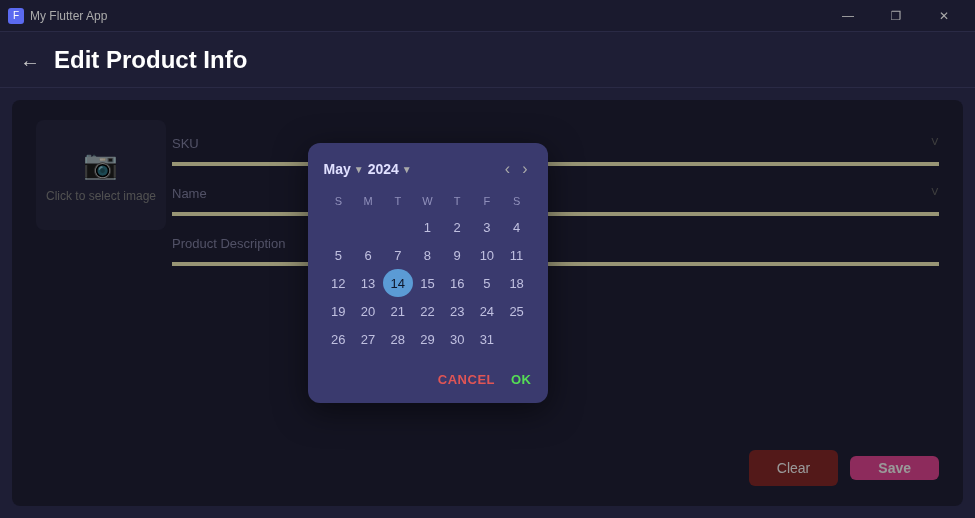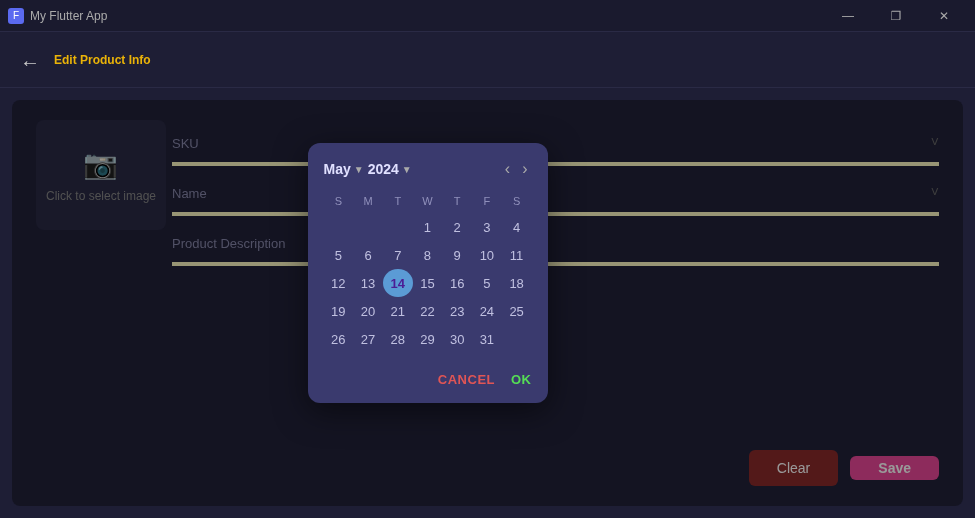--- a/index.html
+++ b/index.html
@@ -75,23 +75,23 @@
       background: #1e1e35;
       border-bottom: 1px solid #2a2a45;
     }
     .back-btn {
       color: #ccc;
       cursor: pointer;
       font-size: 20px;
       line-height: 1;
     }
     .page-title {
-      font-size: 12px;
+      font-size: 24px;
       font-weight: 600;
-      color: #eab308;
+      color: #ffffff;
     }
 
     
     .content-area {
       flex: 1;
       background: #22223a;
       margin: 12px;
       border-radius: 8px;
       padding: 20px 24px;
       position: relative;
@@ -251,23 +251,23 @@
       padding: 4px 0;
       font-size: 13px;
       color: #c0c0e0;
       cursor: pointer;
       border-radius: 50%;
       width: 28px;
       height: 28px;
     }
     .cal-grid td.today {
       background: #5b9bd5;
-      color: #4c1d95;
+      color: #0f172a;
       border-radius: 50%;
-      font-weight: 700;
+      font-weight: 400;
     }
     .cal-grid td.empty { color: transparent; cursor: default; }
 
     .cal-actions {
       display: flex;
       justify-content: flex-end;
       gap: 16px;
       margin-top: 19px;
     }
     .cal-cancel {

